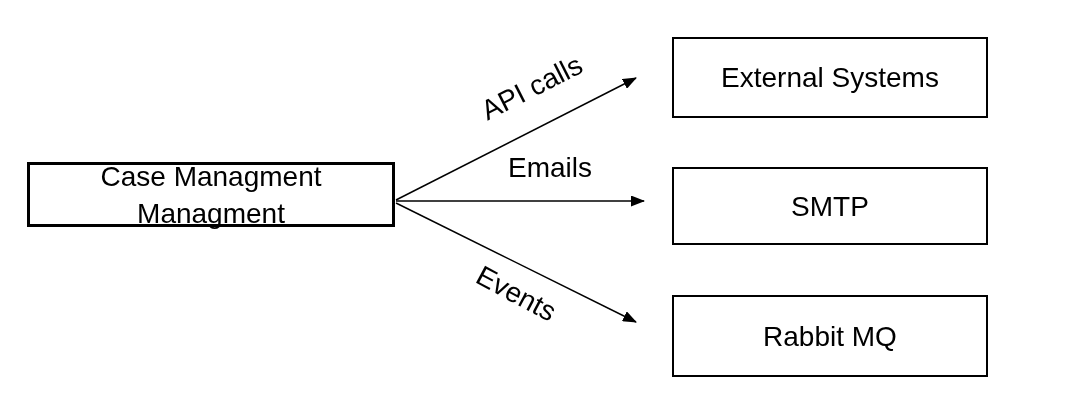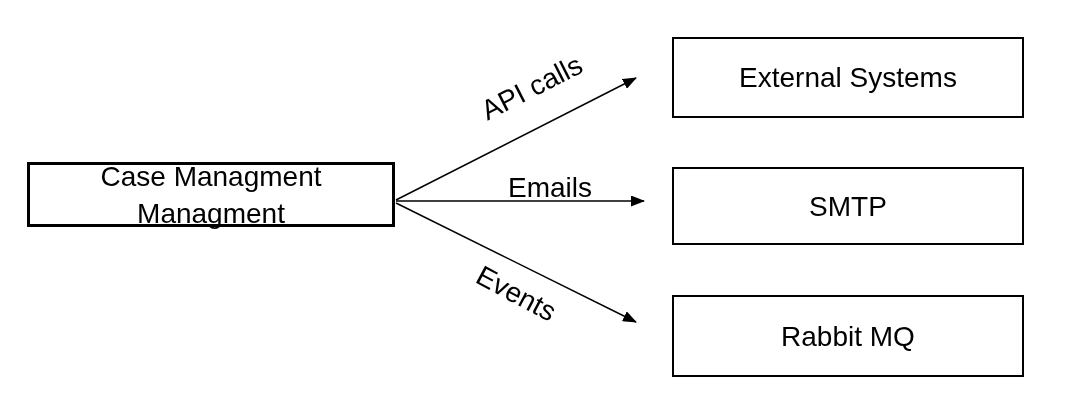--- a/index.html
+++ b/index.html
@@ -38,21 +38,21 @@
     display: flex;
     flex-direction: column;
     align-items: center;
     justify-content: center;
     text-align: center;
     font-size: 28px;
     line-height: 37px;
   }
   .node.right {
     left: 672px;
-    width: 352px;
+    width: 316px;
     border-width: 2.5px;
   }
   #node-platform {
     left: 27px;
     top: 162px;
     width: 368px;
     height: 65px;
   }
   #node-external { top: 37px;  height: 81px; }
   #node-smtp     { top: 167px; height: 78px; }
@@ -63,21 +63,21 @@
     white-space: nowrap;
     transform-origin: center center;
   }
   #edge-label-api-calls {
     left: 532px;
     top: 88px;
     transform: translate(-50%, -50%) rotate(-27deg);
   }
   #edge-label-emails {
     left: 550px;
-    top: 188px;
+    top: 168px;
     transform: translate(-50%, -50%);
   }
   #edge-label-events {
     left: 516px;
     top: 294px;
     transform: translate(-50%, -50%) rotate(28deg);
   }
 </style>
 </head>
 <body>

